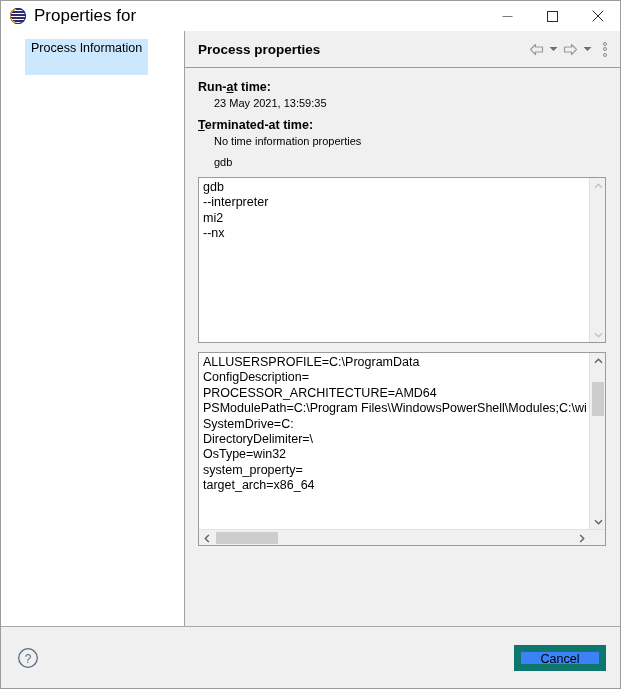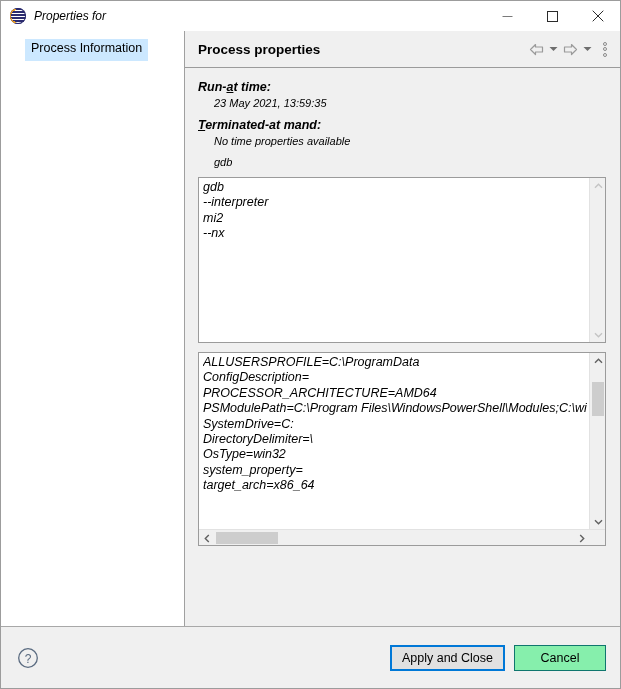--- a/index.html
+++ b/index.html
@@ -63,25 +63,24 @@
     position: absolute;
     left: -1px; top: 1px;
     width: 7px; height: 14px;
     border-radius: 50% 0 0 50%;
     background: #f0a020;
     opacity: 0.95;
     -webkit-mask-image: radial-gradient(circle at 8px 7px, transparent 0 6px, #000 6px);
     mask-image: radial-gradient(circle at 8px 7px, transparent 0 6px, #000 6px);
   }
   .titlebar-title {
-    font-size: 12px;
+    font-size: 17px;
     color: #000;
     flex: 1;
     white-space: nowrap;
-    font-style: italic;
   }
   .titlebar-buttons {
     display: flex;
     height: 30px;
     flex: none;
   }
   .winbtn {
     width: 45px;
     height: 30px;
     display: flex;
@@ -103,21 +102,21 @@
   .tree-pane {
     width: 184px;
     background: #ffffff;
     border-right: 1px solid #a0a0a0;
     box-sizing: border-box;
     padding-top: 8px;
     flex: none;
   }
   .tree-item {
     margin: 0 8px 0 24px;
-    padding: 2px 6px 6px 6px;
+    padding: 2px 6px 20px 6px;
     font-size: 12.5px;
     display: inline-block;
     white-space: nowrap;
     color: #000;
   }
   .tree-item.selected {
     background: #cce8ff;
   }
 
   .right-pane {
@@ -183,21 +182,21 @@
     box-sizing: border-box;
   }
 
   .form {
     flex: 1;
     padding: 12px 14px 6px 13px;
     box-sizing: border-box;
     overflow: hidden;
     background: #f0f0f0;
   }
-  .field { margin-bottom: 9px; font-style: italic; }
+  .field { margin-bottom: 9px; }
   .field-label {
     font-size: 12.5px;
     font-weight: bold;
     color: #000;
     margin-bottom: 3px;
     white-space: nowrap;
   }
   .field-label u { text-decoration: underline; }
   .field-value {
     font-size: 11px;
@@ -292,22 +291,22 @@
   .help-btn {
     width: 26px; height: 26px;
     display: flex; align-items: center; justify-content: center;
     flex: none;
   }
   .spacer { flex: 1; }
   .dlg-btn {
     font-family: "Liberation Sans", sans-serif;
     font-size: 12.5px;
     color: #000;
-    background: #86efac;
-    border: 1px solid #0f766e;
+    background: #3b82f6;
+    border: 7px solid #0f766e;
     height: 26px;
     min-width: 92px;
     padding: 0 10px;
     box-sizing: border-box;
     margin-left: 9px;
     white-space: nowrap;
   }
   .dlg-btn.default {
     border: 2px solid #0078d7;
     background: #e1e1e1;
@@ -383,22 +382,22 @@
       </div>
 
       <div class="form">
 
         <div class="field">
           <div class="field-label"><span>Run-</span><u>a</u><span>t time:</span></div>
           <div class="field-value">23 May 2021, 13:59:35</div>
         </div>
 
         <div class="field">
-          <div class="field-label"><span></span><u>T</u><span>erminated-at mand:</span></div>
-          <div class="field-value">No time properties available</div>
+          <div class="field-label"><span></span><u>T</u><span>erminated-at time:</span></div>
+          <div class="field-value">No time information properties</div>
         </div>
 
         <div class="field">
           <div class="field-value">gdb</div>
         </div>
 
 
         <div class="field">
           <div class="textbox cmdbox">
             <div class="lines">gdb
@@ -465,17 +464,16 @@
   </div>
 
   <div class="buttonbar">
     <div class="help-btn">
       <svg width="22" height="22" viewBox="0 0 22 22">
         <circle cx="11" cy="11" r="9.3" fill="none" stroke="#5a6b80" stroke-width="1.3"></circle>
         <text x="11" y="15.6" font-family="Liberation Sans, sans-serif" font-size="12" fill="#5a6b80" text-anchor="middle">?</text>
       </svg>
     </div>
     <div class="spacer"></div>
-    <button class="dlg-btn default">Apply and Close</button>
     <button class="dlg-btn">Cancel</button>
   </div>
 
 </div>
 
 </body></html>

